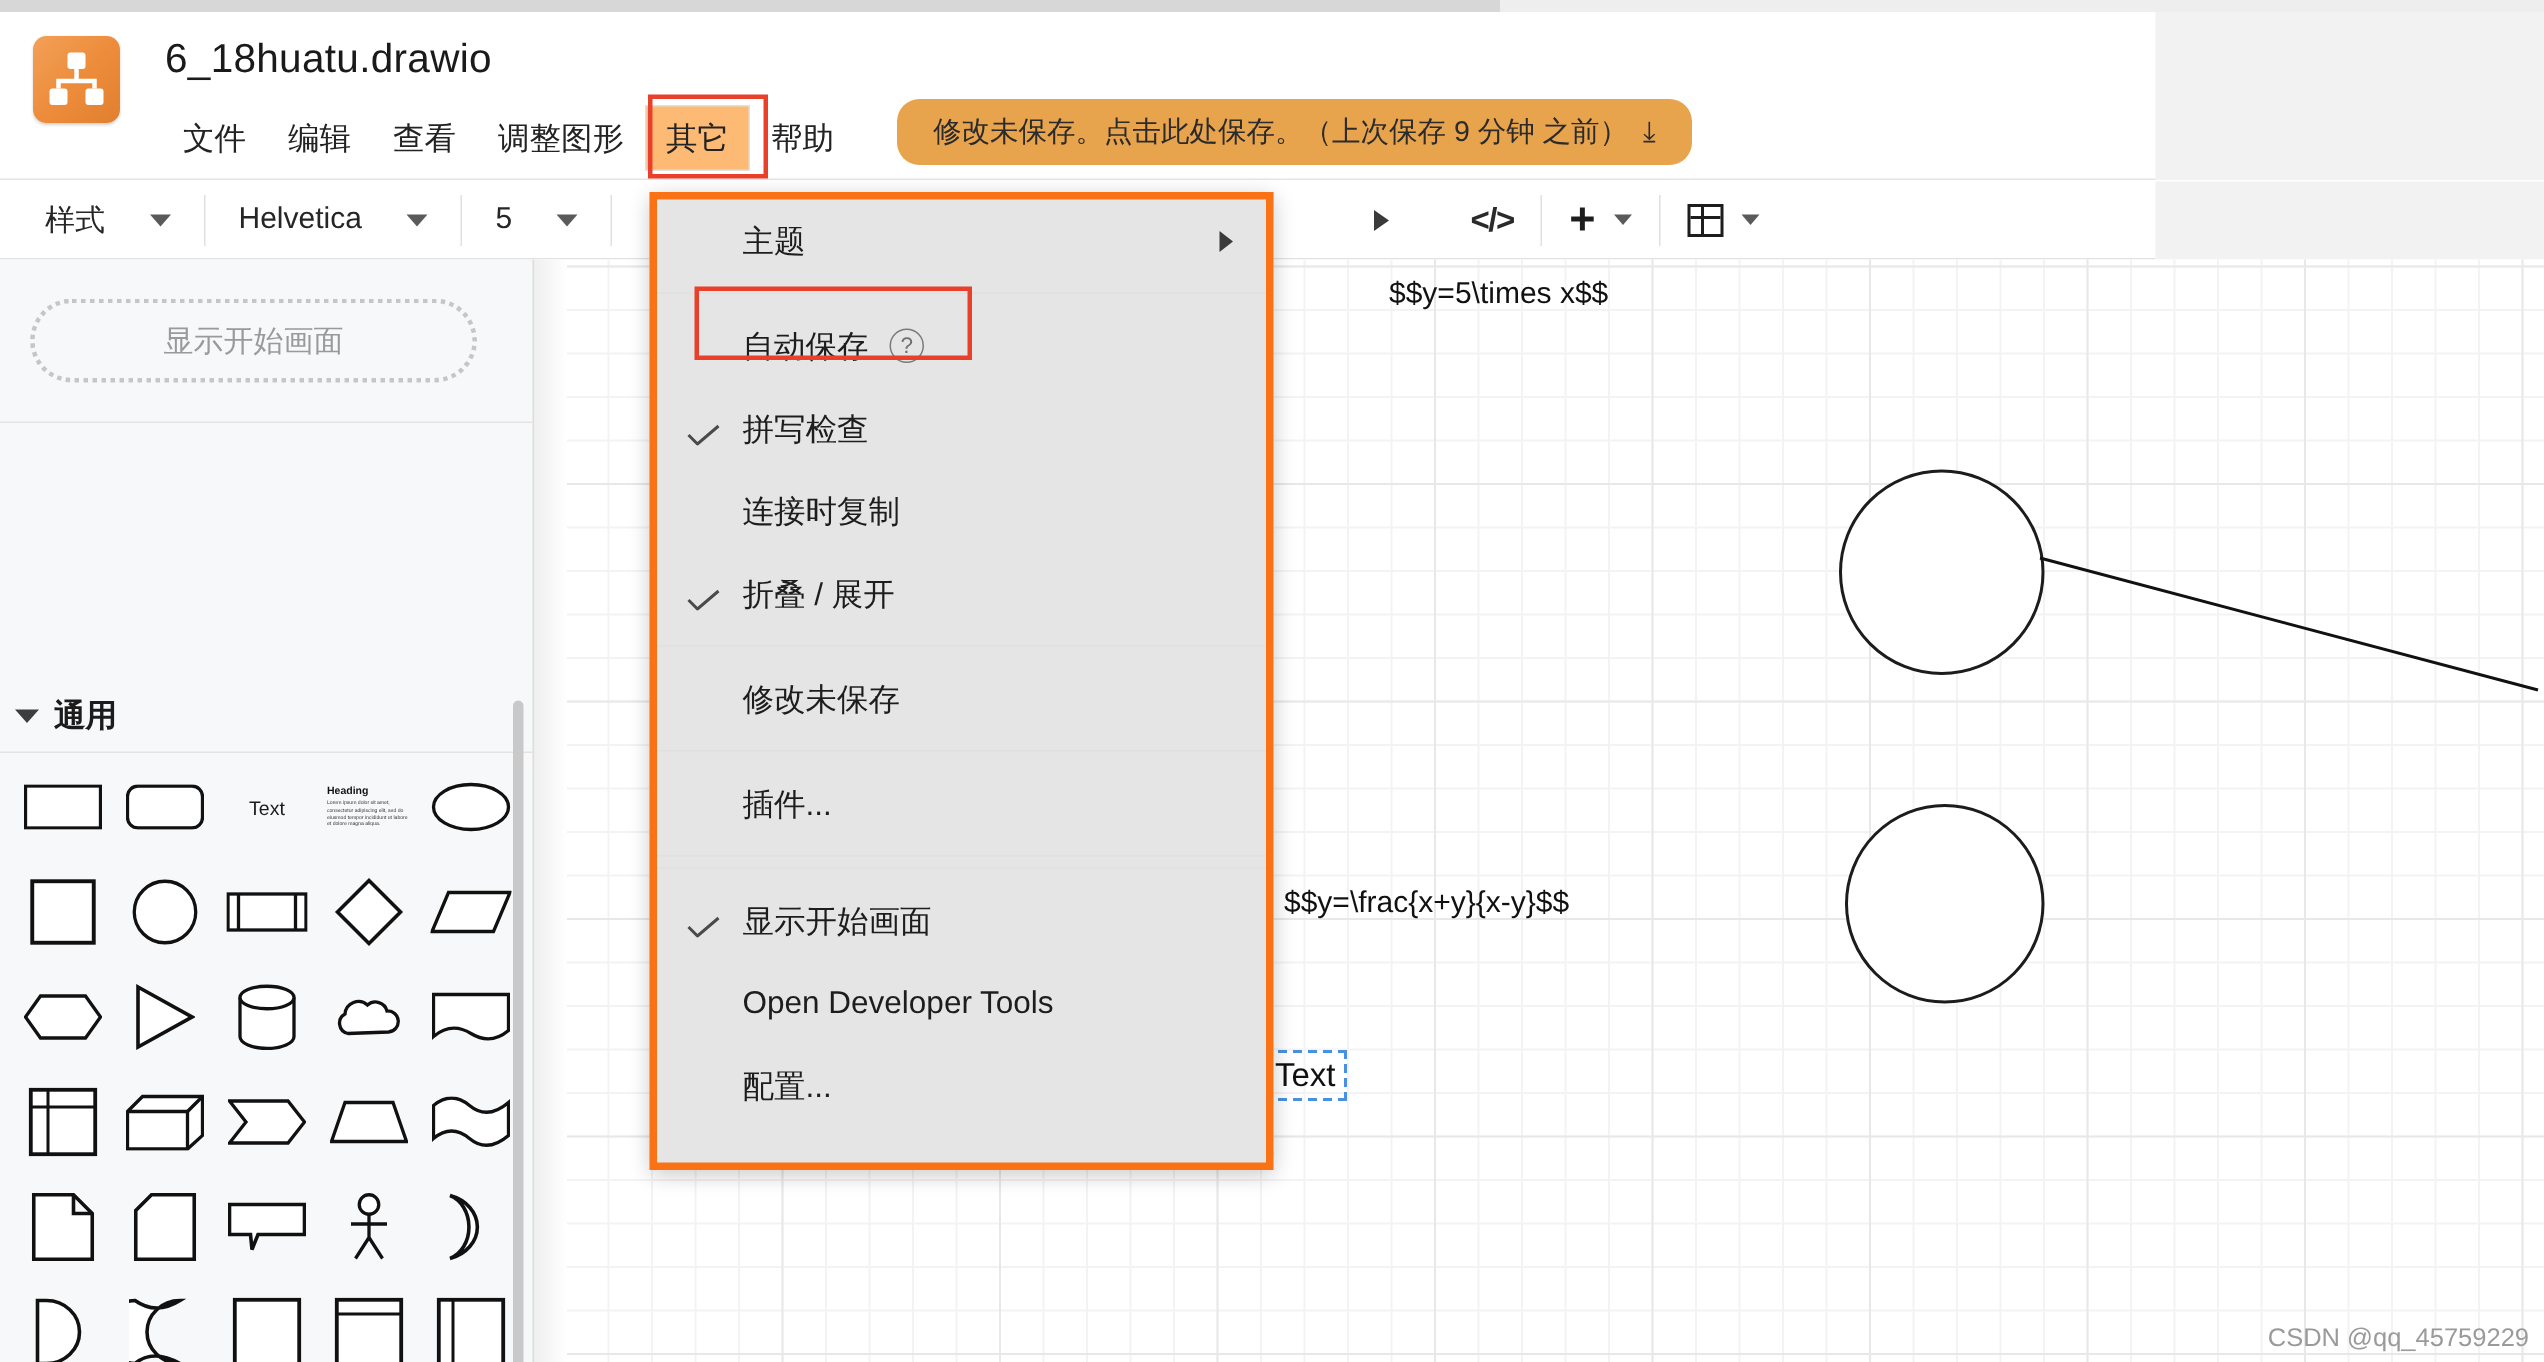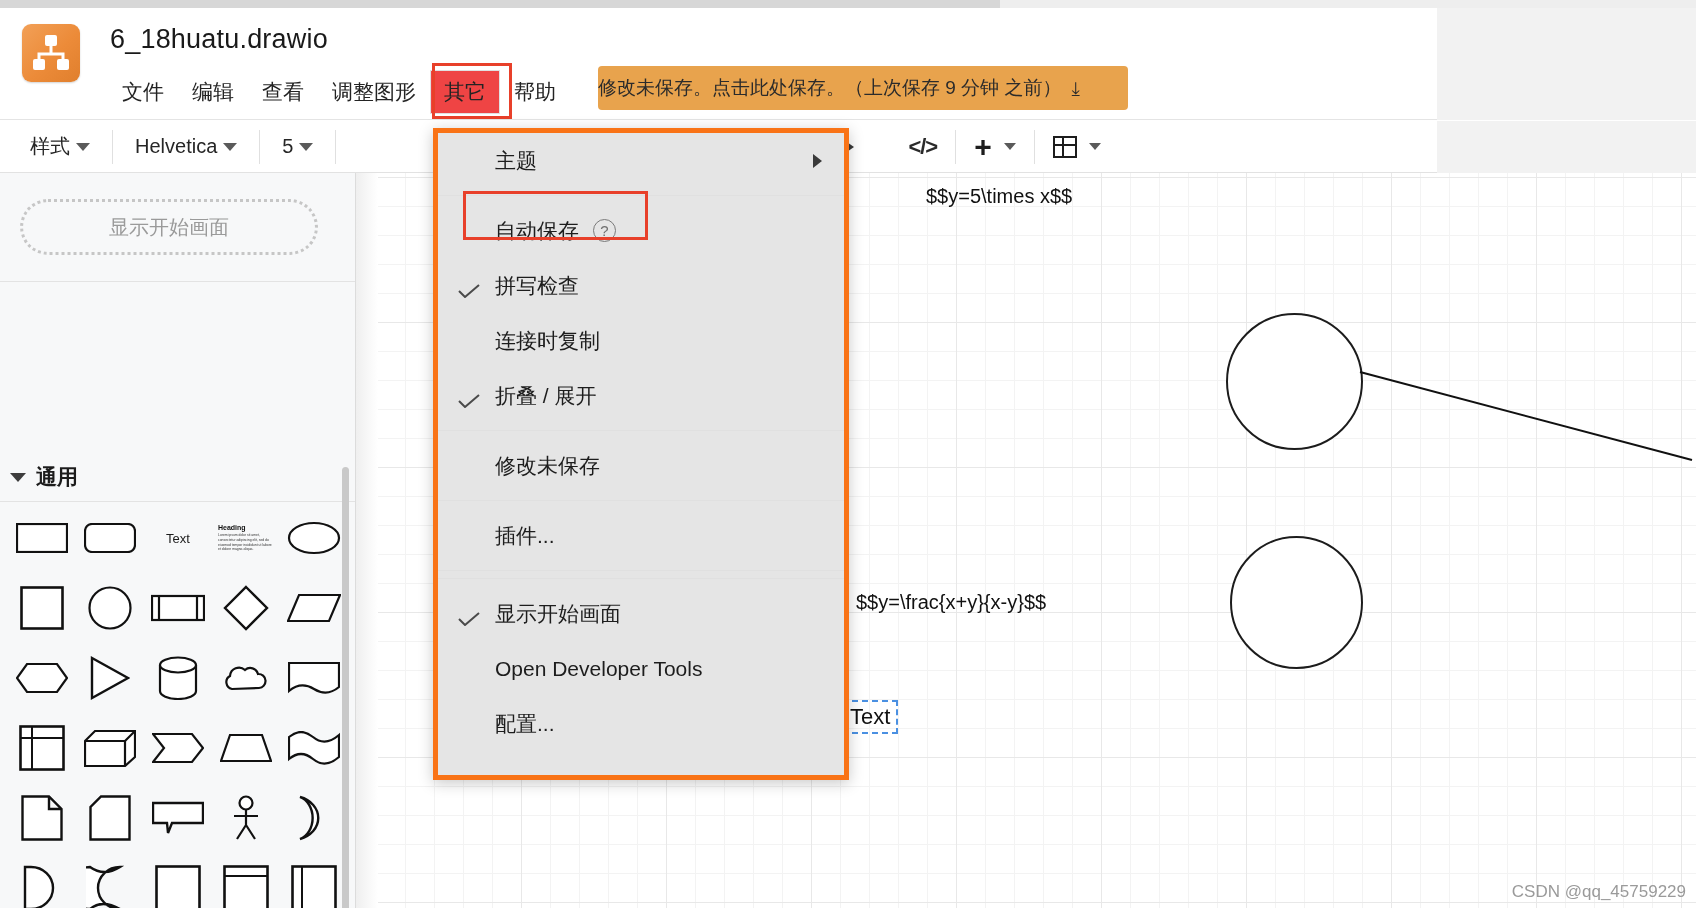--- a/index.html
+++ b/index.html
@@ -47,48 +47,48 @@
 
   .menubar {
     position: absolute; left: 108px; top: 70px;
     display: flex; align-items: center; gap: 0px;
     font-size: 21px; color: #232323;
   }
   .menubar .mi {
     padding: 8px 14px; white-space: nowrap; cursor: default;
   }
   .menubar .mi.active {
-    background: #ef4444;
+    background: #fdba74;
     box-shadow: inset 0 0 0 1px #e0e0e0;
   }
   .menu-highlight {
     position: absolute; left: 432px; top: 63px;
     width: 80px; height: 56px;
     border: 3px solid #e8402a; pointer-events: none;
   }
 
   
   .notice {
     position: absolute; left: 598px; top: 66px;
     height: 44px; min-width: 530px;
-    background: #e8a34d; border-radius: 4px;
+    background: #e8a34d; border-radius: 15px;
     display: flex; align-items: center; gap: 10px;
-    padding: 0 0;
+    padding: 0 24px;
     font-size: 19px; color: #2b2b2b; white-space: nowrap;
   }
   .notice .dl { font-size: 19px; line-height: 1; }
 
   
   .fmtbar {
     position: absolute; left: 0; top: 121px; width: 1437px; height: 52px;
     background: #ffffff; border-bottom: 1px solid #e2e2e2;
     display: flex; align-items: center;
   }
   .fmt-item {
-    display: flex; align-items: center; gap: 6px;
+    display: flex; align-items: center; gap: 30px;
     padding: 0 22px; height: 34px; font-size: 20px; color: #262626;
     border-right: 1px solid #e0e0e0; white-space: nowrap;
   }
   .fmt-item:first-child { padding-left: 30px; }
   .caret {
     width: 0; height: 0;
     border-left: 7px solid transparent; border-right: 7px solid transparent;
     border-top: 8px solid #5a5a5a;
   }
   .caret.sm { border-left-width:6px;border-right-width:6px;border-top-width:7px; }

